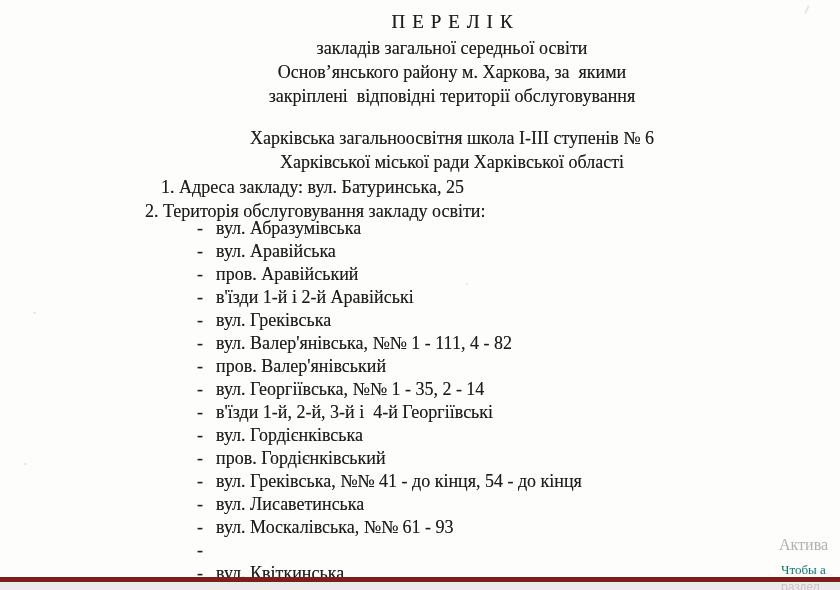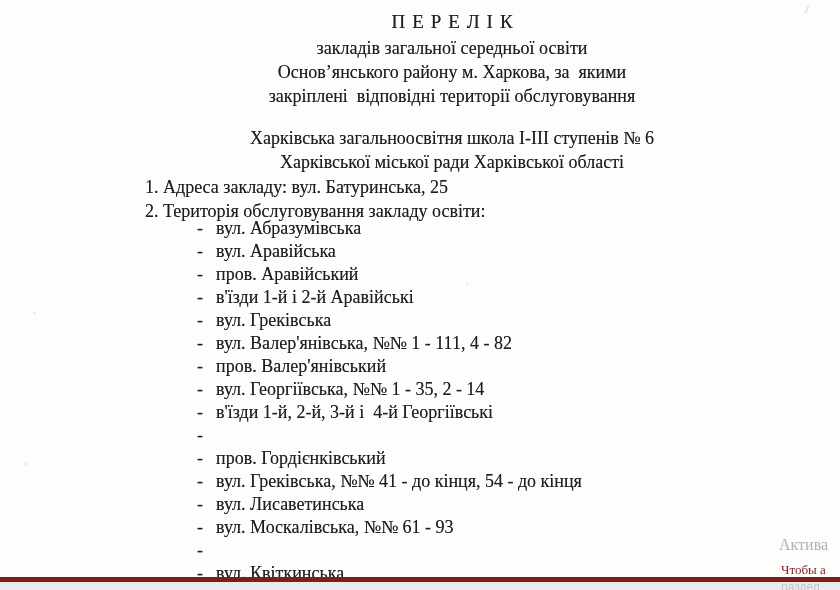--- a/index.html
+++ b/index.html
@@ -53,21 +53,21 @@
   .t-sub1 { top: 61px; }
   .t-sub2 { top: 85px; }
   .t-school1 { top: 127px; }
   .t-school2 { top: 151px; }
   .numbered {
     position: absolute;
     left: 145px;
     white-space: pre;
     line-height: 22px;
   }
-  .t-num1 { top: 176px; }
+  .t-num1 { top: 176px; margin-left: 16px; }
   .t-num2 { top: 200px; }
   .street-list {
     position: absolute;
     left: 197px;
     top: 217px;
     margin: 0;
     padding: 0;
     list-style: none;
   }
   .street-row {
@@ -104,21 +104,21 @@
   .wm-line1 {
     left: 779px;
     top: 536px;
     font-size: 16px;
     color: #b3b1ae;
   }
   .wm-line2 {
     left: 781px;
     top: 562px;
     font-size: 13px;
-    color: #7f1d1d;
+    color: #0f766e;
   }
   
   .bottom-strip {
     position: absolute;
     left: 0;
     right: 0;
     bottom: 0;
     height: 8px;
     background: #ebebe9;
     border-top: 5px solid #7f1d1d;
@@ -185,20 +185,21 @@
       <li class="street-row">
           <span class="dash">-</span>
           <span class="street">вул. Георгіївська, №№ 1 - 35, 2 - 14</span>
         </li>
       <li class="street-row">
           <span class="dash">-</span>
           <span class="street">в'їзди 1-й, 2-й, 3-й і  4-й Георгіївські</span>
         </li>
       <li class="street-row">
           <span class="dash">-</span>
+          <span class="street">вул. Гордієнківська</span>
         </li>
       <li class="street-row">
           <span class="dash">-</span>
           <span class="street">пров. Гордієнківський</span>
         </li>
       <li class="street-row">
           <span class="dash">-</span>
           <span class="street">вул. Греківська, №№ 41 - до кінця, 54 - до кінця</span>
         </li>
       <li class="street-row">

